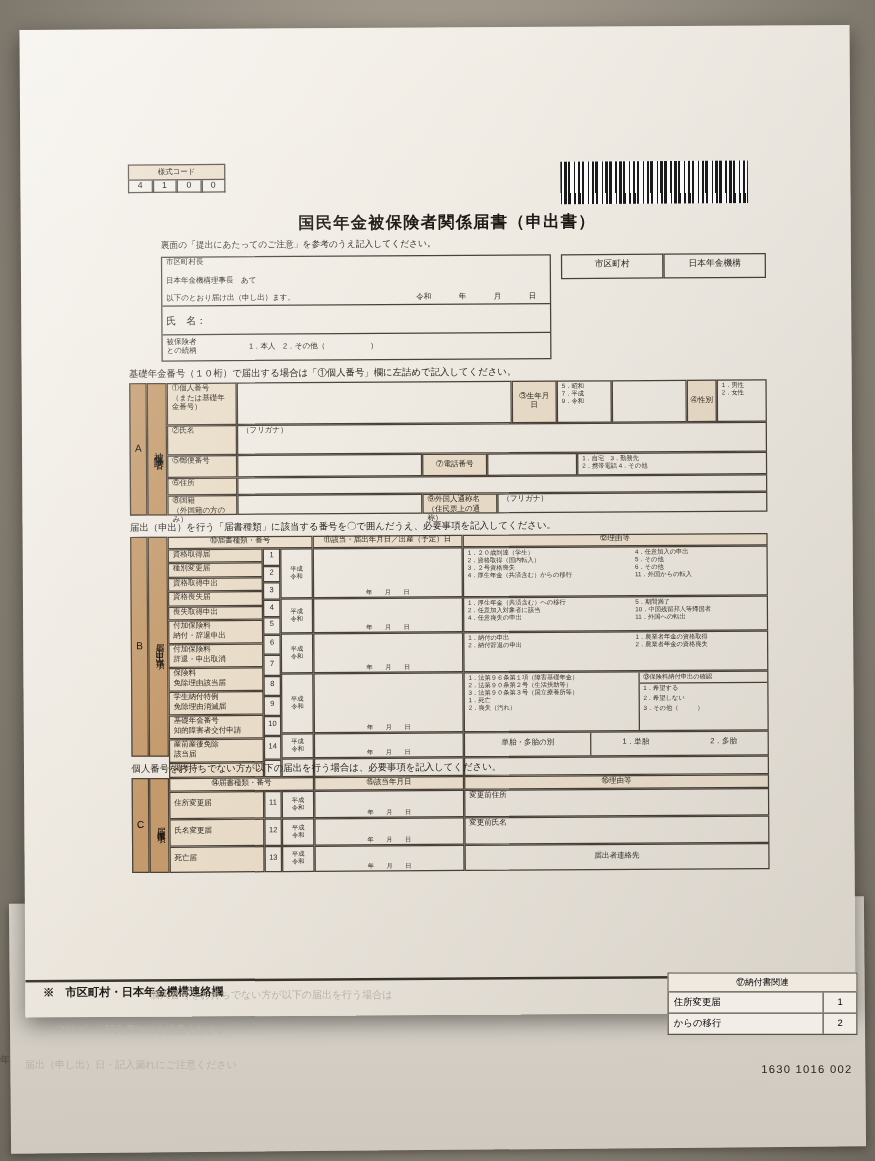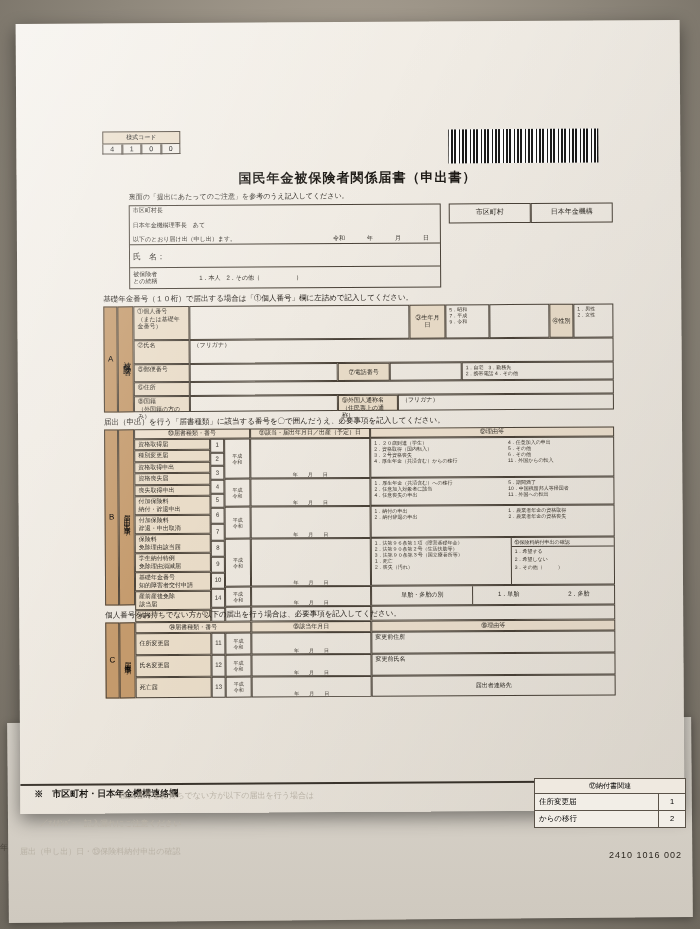--- a/index.html
+++ b/index.html
@@ -349,15 +349,15 @@
     <div class="k">住所変更届</div>
     <div class="v">1</div>
   </div>
   <div class="r">
     <div class="k">からの移行</div>
     <div class="v">2</div>
   </div>
 </div>
 <div class="ghost" style="left:120px;top:790px;">個人番号をお持ちでない方が以下の届出を行う場合は</div>
 <div class="ghost" style="left:40px;top:818px;">／ﾏｲﾅﾝﾊﾞｰ・記入漏れにご注意ください</div>
-<div class="ghost" style="left:20px;top:846px;">届出（申し出）日・⑬保険料納付申出の確認</div>
+<div class="ghost" style="left:20px;top:846px;">届出（申し出）日・記入漏れにご注意ください</div>
 <div class="yearmark">年</div>
-<div class="docnum">2410 1016 002</div>
+<div class="docnum">1630 1016 002</div>
 
 </body></html>

